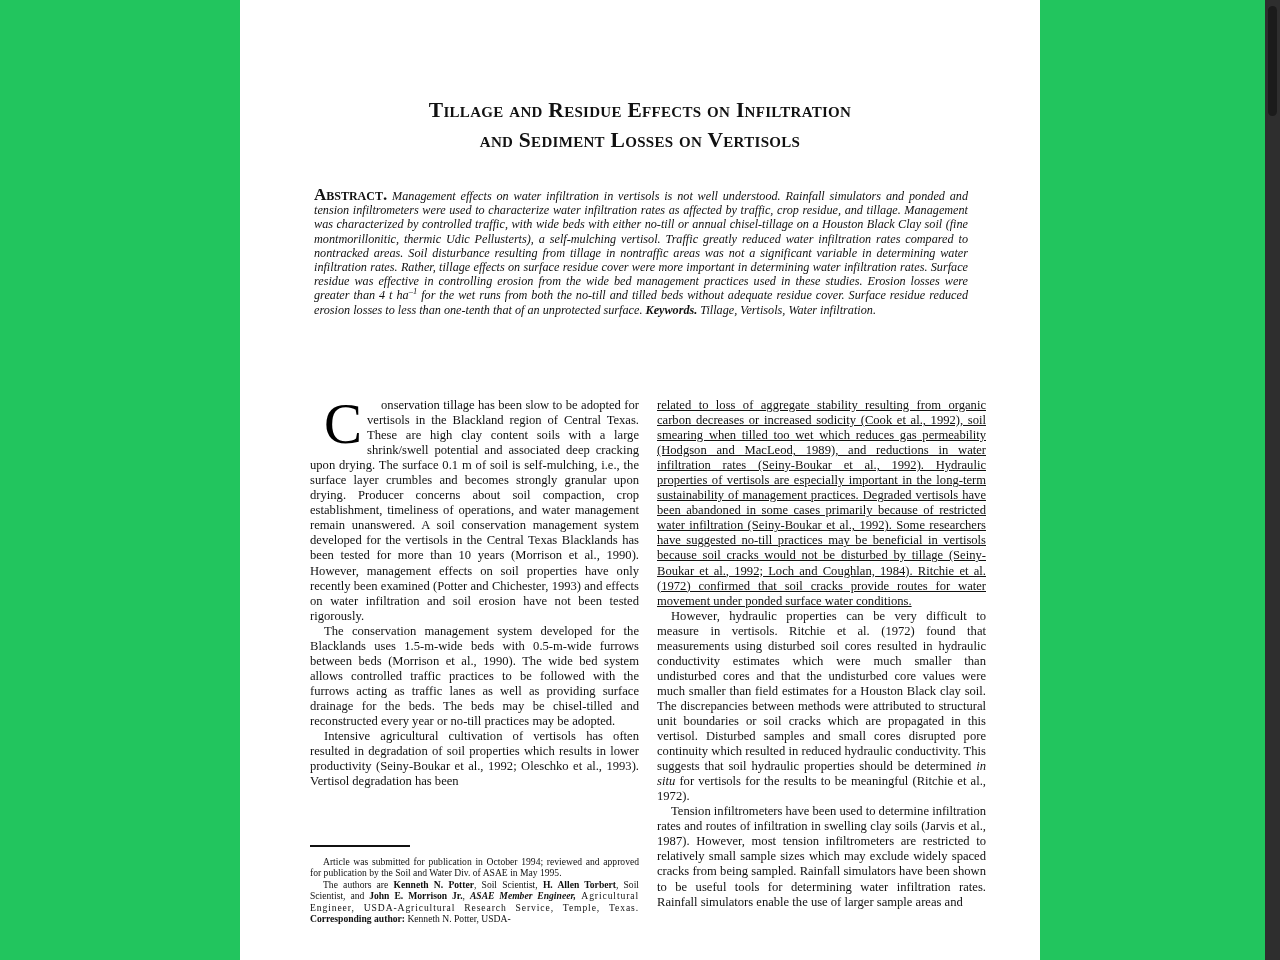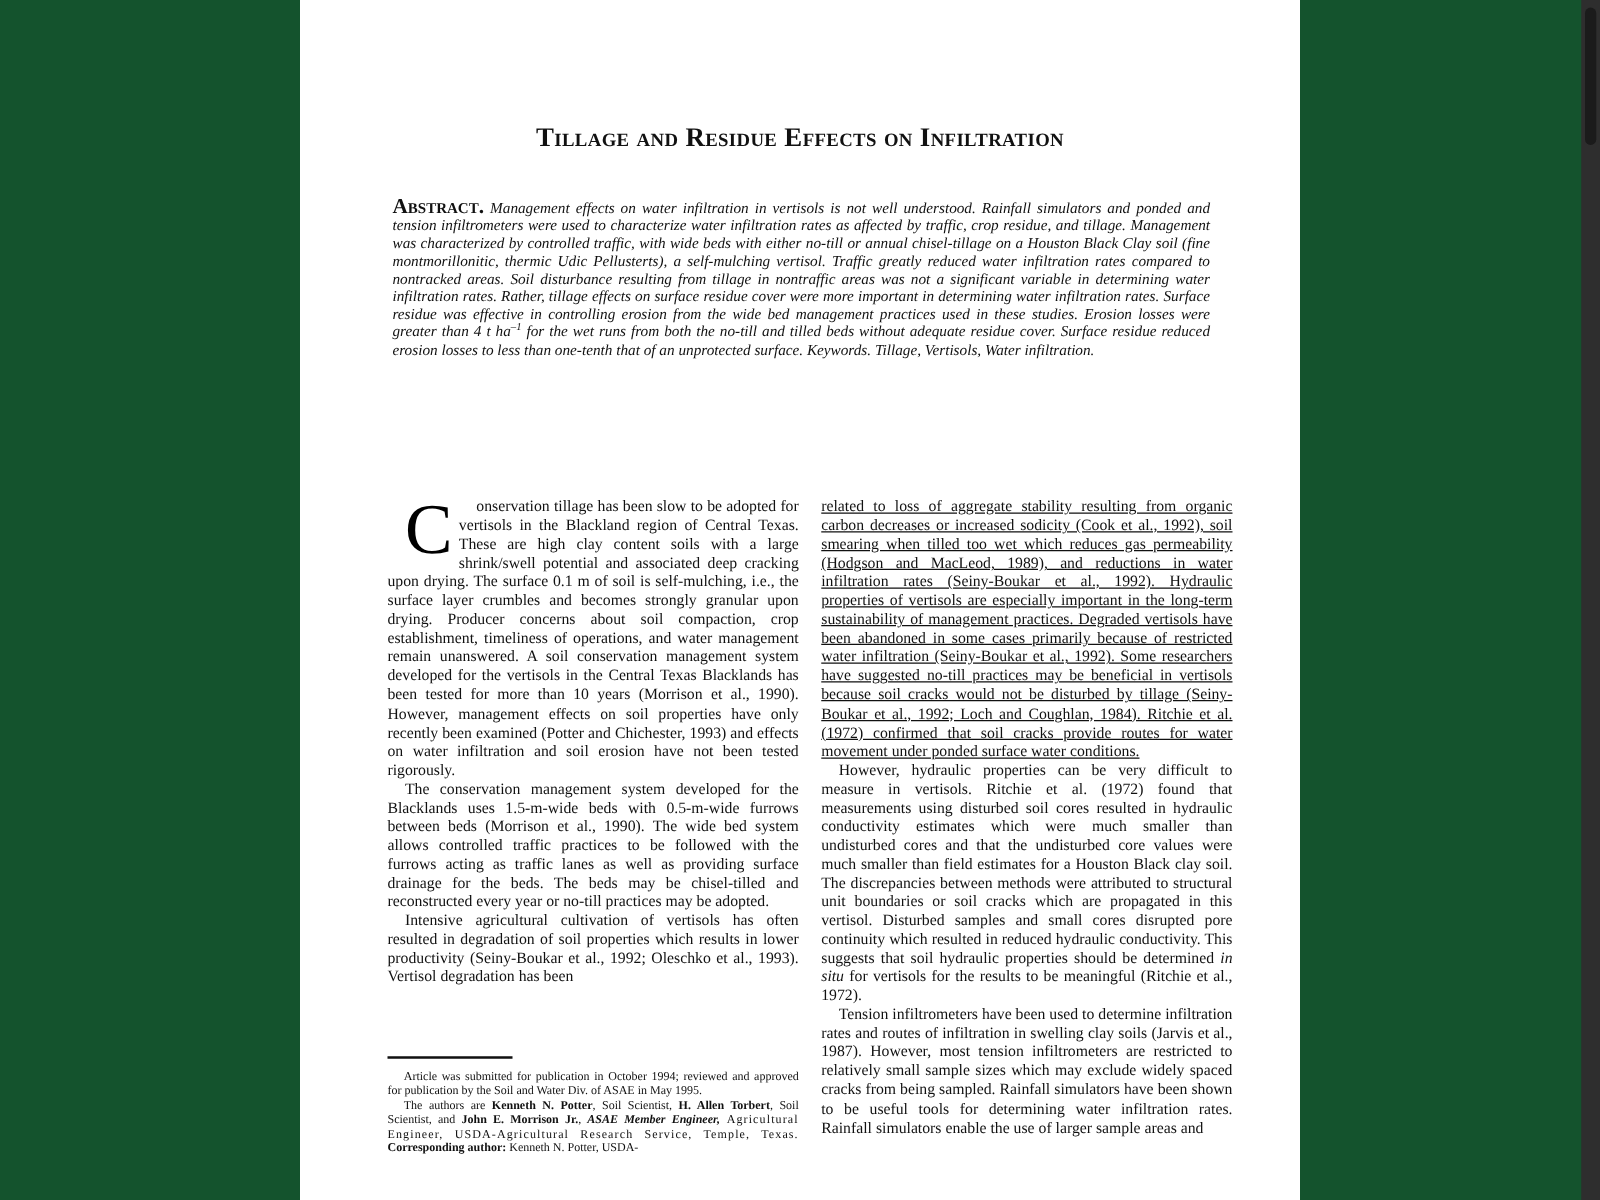--- a/index.html
+++ b/index.html
@@ -12,21 +12,21 @@
   }
   body {
     font-family: "Liberation Serif", serif;
   }
 
   #viewer {
     position: absolute;
     left: 0; top: 0;
     width: 1280px;
     height: 960px;
-    background: #14532d;
+    background: #22c55e;
   }
 
   
   .top-artifact {
     position: absolute;
     top: 0;
     height: 3px;
     background: #c9c9c9;
     opacity: 0.55;
   }
@@ -80,21 +80,21 @@
     color: #111;
   }
   .abstract .lead {
     font-style: normal;
     font-weight: bold;
     font-variant: small-caps;
     font-size: 17px;
   }
   .abstract .kw {
     font-style: italic;
-    font-weight: normal;
+    font-weight: bold;
   }
   sup.sup { font-size: 8.5px; vertical-align: super; line-height: 0; }
 
   
   .columns {
     position: absolute;
     top: 398px;
     left: 70px;
     width: 676px;
     display: flex;
@@ -176,20 +176,21 @@
 
   <div class="top-artifact" style="left:655px;width:30px;"></div>
   <div class="top-artifact" style="left:882px;width:4px;"></div>
   <div class="top-artifact" style="left:960px;width:14px;"></div>
   <div class="top-artifact" style="left:983px;width:52px;"></div>
 
   <div id="page">
     <div class="page-inner">
 
       <h1 class="title title-line1">Tillage and Residue Effects on Infiltration</h1>
+      <h1 class="title title-line2">and Sediment Losses on Vertisols</h1>
 
 
       <div class="abstract">
         <span class="lead">Abstract.</span>
         <span>Management effects on water infiltration in vertisols is not well understood. Rainfall simulators and ponded and tension infiltrometers were used to characterize water infiltration rates as affected by traffic, crop residue, and tillage. Management was characterized by controlled traffic, with wide beds with either no-till or annual chisel-tillage on a Houston Black Clay soil (fine montmorillonitic, thermic Udic Pellusterts), a self-mulching vertisol. Traffic greatly reduced water infiltration rates compared to nontracked areas. Soil disturbance resulting from tillage in nontraffic areas was not a significant variable in determining water infiltration rates. Rather, tillage effects on surface residue cover were more important in determining water infiltration rates. Surface residue was effective in controlling erosion from the wide bed management practices used in these studies. Erosion losses were greater than 4 t ha</span><sup class="sup">–1</sup><span> for the wet runs from both the no-till and tilled beds without adequate residue cover. Surface residue reduced erosion losses to less than one-tenth that of an unprotected surface.</span>
         <span class="kw">Keywords.</span>
         <span>Tillage, Vertisols, Water infiltration.</span>
       </div>
 
       <div class="columns">

